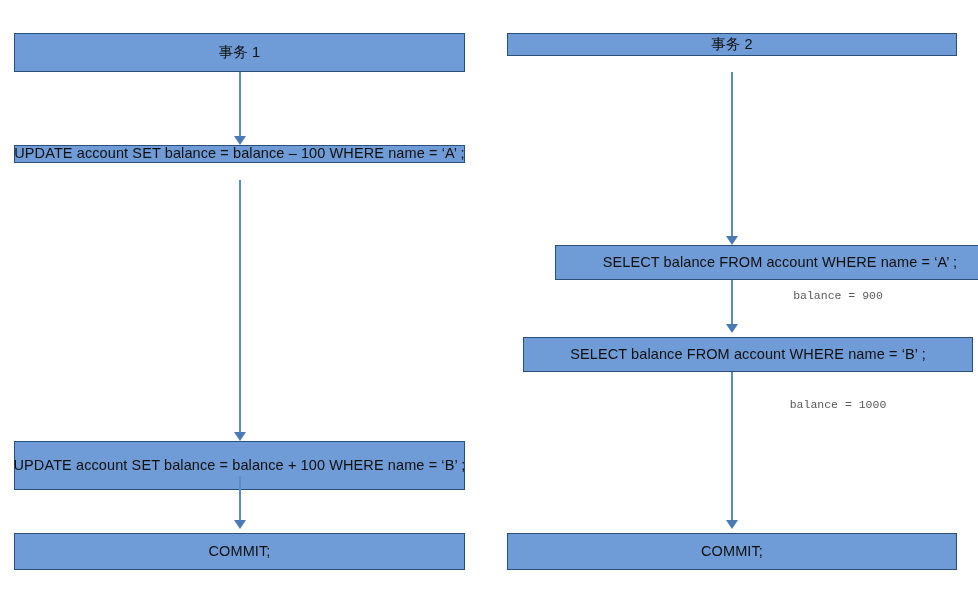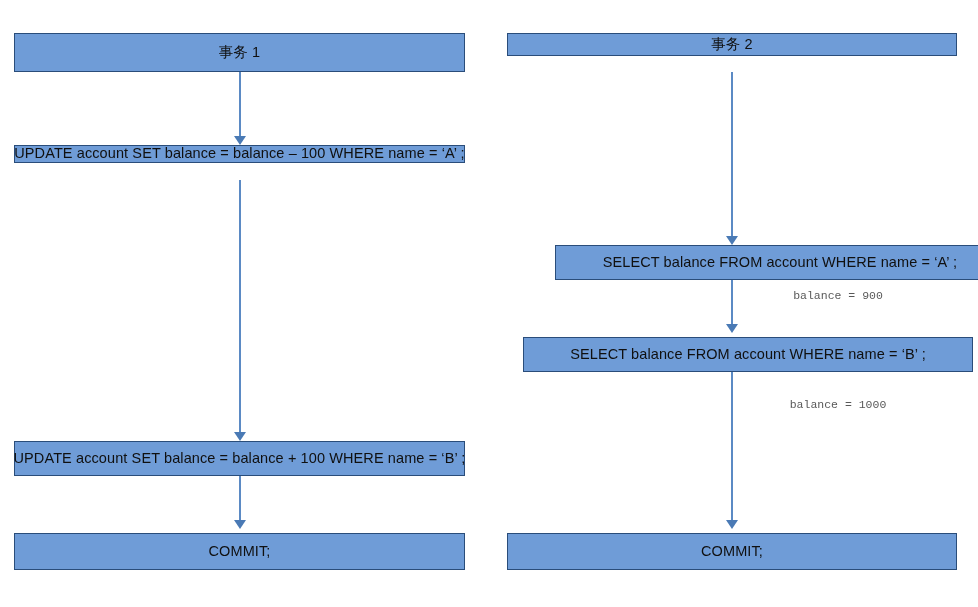--- a/index.html
+++ b/index.html
@@ -68,21 +68,21 @@
   <div class="node title" style="left:14px; top:33px; width:451px; height:39px;">事务 1</div>
 
   <div class="connector" style="left:239px; top:72px; height:66px;"></div>
   <div class="arrowhead" style="left:234px; top:136px;"></div>
 
   <div class="node" style="left:14px; top:145px; width:451px; height:18px;">UPDATE account SET balance = balance – 100 WHERE name =   ‘A’  ;</div>
 
   <div class="connector" style="left:239px; top:180px; height:254px;"></div>
   <div class="arrowhead" style="left:234px; top:432px;"></div>
 
-  <div class="node" style="left:14px; top:441px; width:451px; height:35px;">UPDATE account SET balance = balance + 100 WHERE name =   ‘B’  ;</div>
+  <div class="node" style="left:14px; top:441px; width:451px; height:49px;">UPDATE account SET balance = balance + 100 WHERE name =   ‘B’  ;</div>
 
   <div class="connector" style="left:239px; top:476px; height:46px;"></div>
   <div class="arrowhead" style="left:234px; top:520px;"></div>
 
   <div class="node" style="left:14px; top:533px; width:451px; height:37px;">COMMIT;</div>
 
   <div class="node title" style="left:507px; top:33px; width:450px; height:23px;">事务 2</div>
 
   <div class="connector" style="left:731px; top:72px; height:166px;"></div>
   <div class="arrowhead" style="left:726px; top:236px;"></div>

